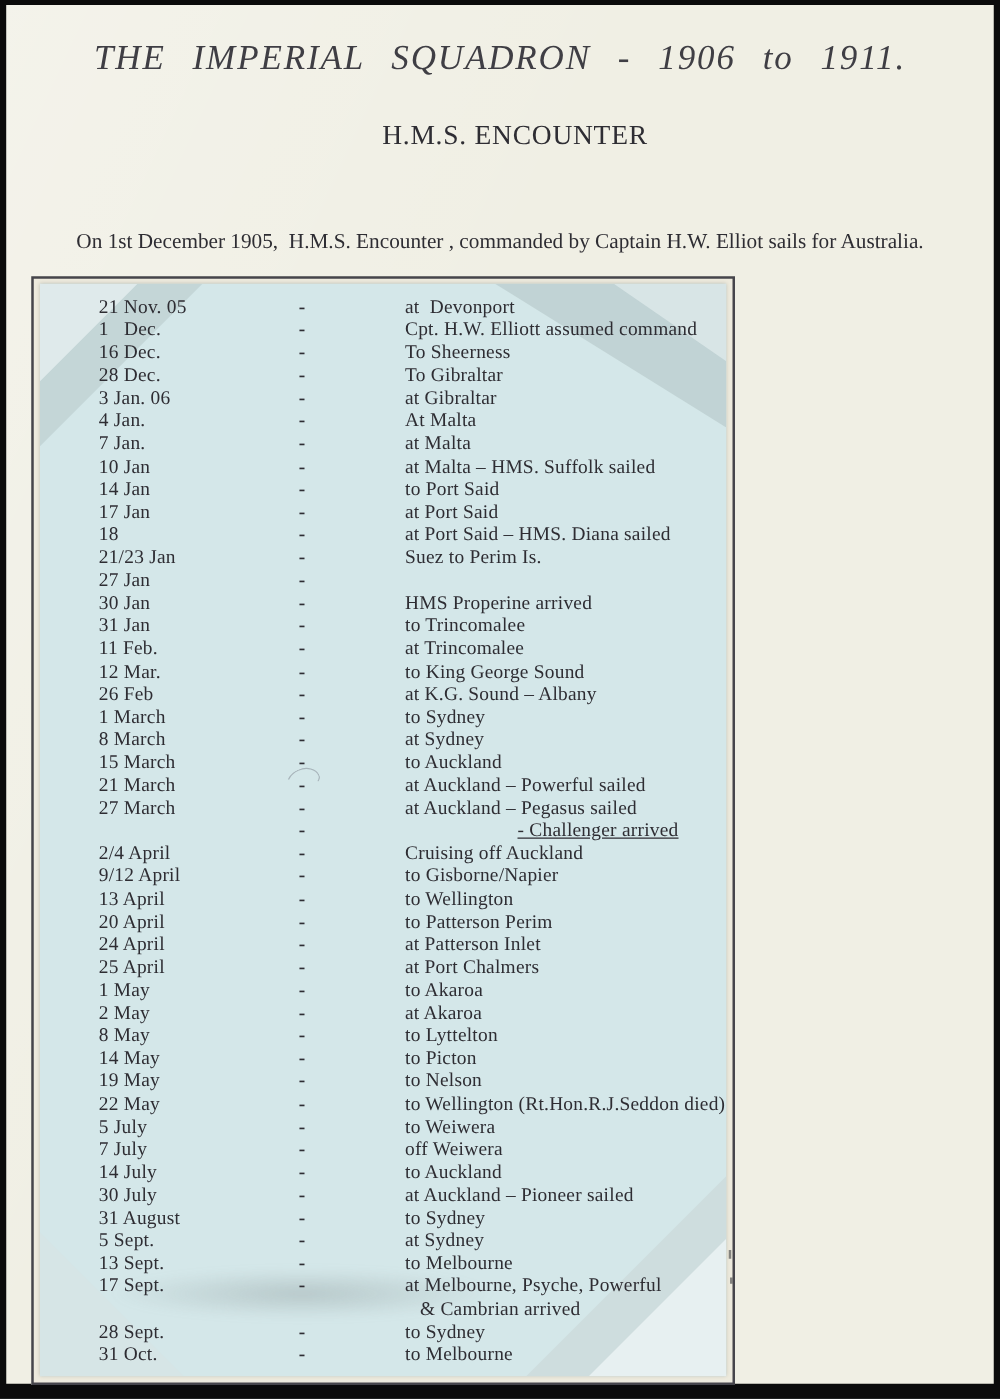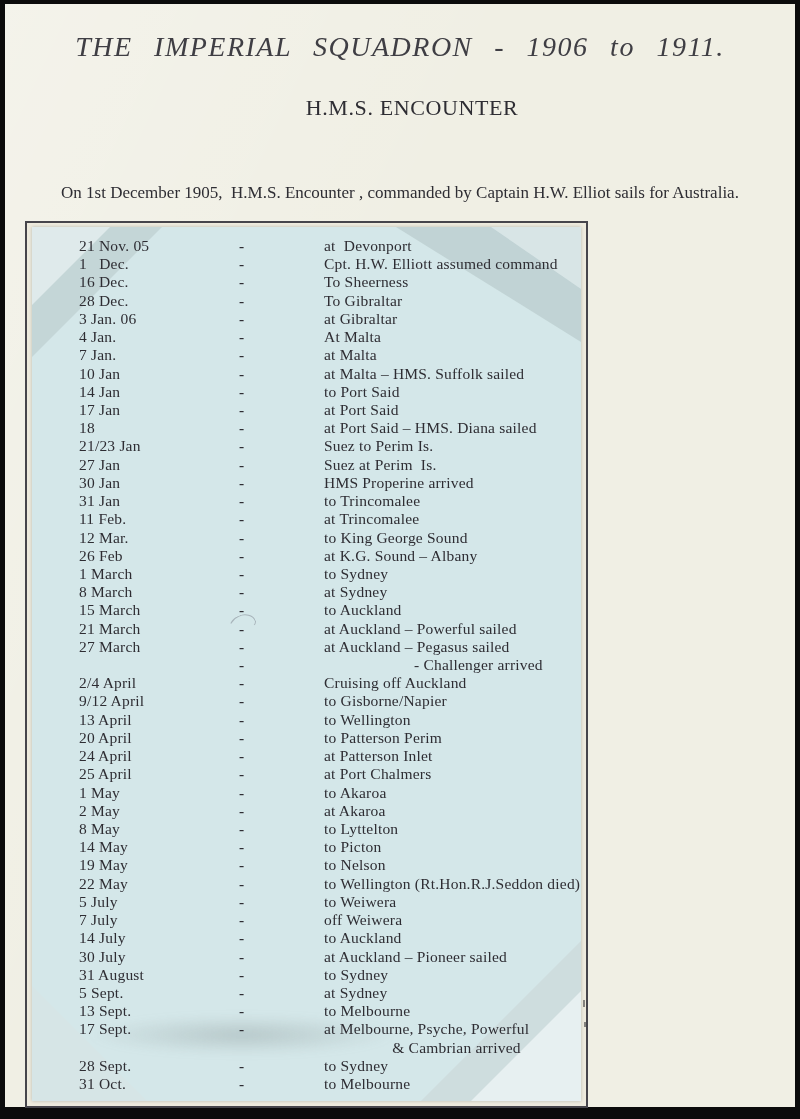--- a/index.html
+++ b/index.html
@@ -129,21 +129,20 @@
     <span class="desc">at Port Said – HMS. Diana sailed</span>
   </div>
             <div class="row">
     <span class="date">21/23 Jan</span>
     <span class="dash">-</span>
     <span class="desc">Suez to Perim Is.</span>
   </div>
             <div class="row">
     <span class="date">27 Jan</span>
     <span class="dash">-</span>
-    <span class="desc">Suez at Perim  Is.</span>
   </div>
             <div class="row">
     <span class="date">30 Jan</span>
     <span class="dash">-</span>
     <span class="desc">HMS Properine arrived</span>
   </div>
             <div class="row">
     <span class="date">31 Jan</span>
     <span class="dash">-</span>
     <span class="desc">to Trincomalee</span>
@@ -184,21 +183,21 @@
     <span class="desc">at Auckland – Powerful sailed</span>
   </div>
             <div class="row">
     <span class="date">27 March</span>
     <span class="dash">-</span>
     <span class="desc">at Auckland – Pegasus sailed</span>
   </div>
             <div class="row">
     <span class="date"></span>
     <span class="dash">-</span>
-    <span class="desc" style="padding-left: 90px;">- Challenger arrived</span>
+    <span class="desc" style="padding-left: 90px; text-decoration: underline;">- Challenger arrived</span>
   </div>
             <div class="row">
     <span class="date">2/4 April</span>
     <span class="dash">-</span>
     <span class="desc">Cruising off Auckland</span>
   </div>
             <div class="row">
     <span class="date">9/12 April</span>
     <span class="dash">-</span>
     <span class="desc">to Gisborne/Napier</span>
@@ -289,21 +288,21 @@
     <span class="desc">to Melbourne</span>
   </div>
             <div class="row">
     <span class="date">17 Sept.</span>
     <span class="dash">-</span>
     <span class="desc">at Melbourne, Psyche, Powerful</span>
   </div>
             <div class="row">
     <span class="date"></span>
     <span class="dash"></span>
-    <span class="desc" style="padding-left: 12px; text-align: center;">&amp; Cambrian arrived</span>
+    <span class="desc" style="padding-left: 12px;">&amp; Cambrian arrived</span>
   </div>
             <div class="row">
     <span class="date">28 Sept.</span>
     <span class="dash">-</span>
     <span class="desc">to Sydney</span>
   </div>
             <div class="row">
     <span class="date">31 Oct.</span>
     <span class="dash">-</span>
     <span class="desc">to Melbourne</span>

